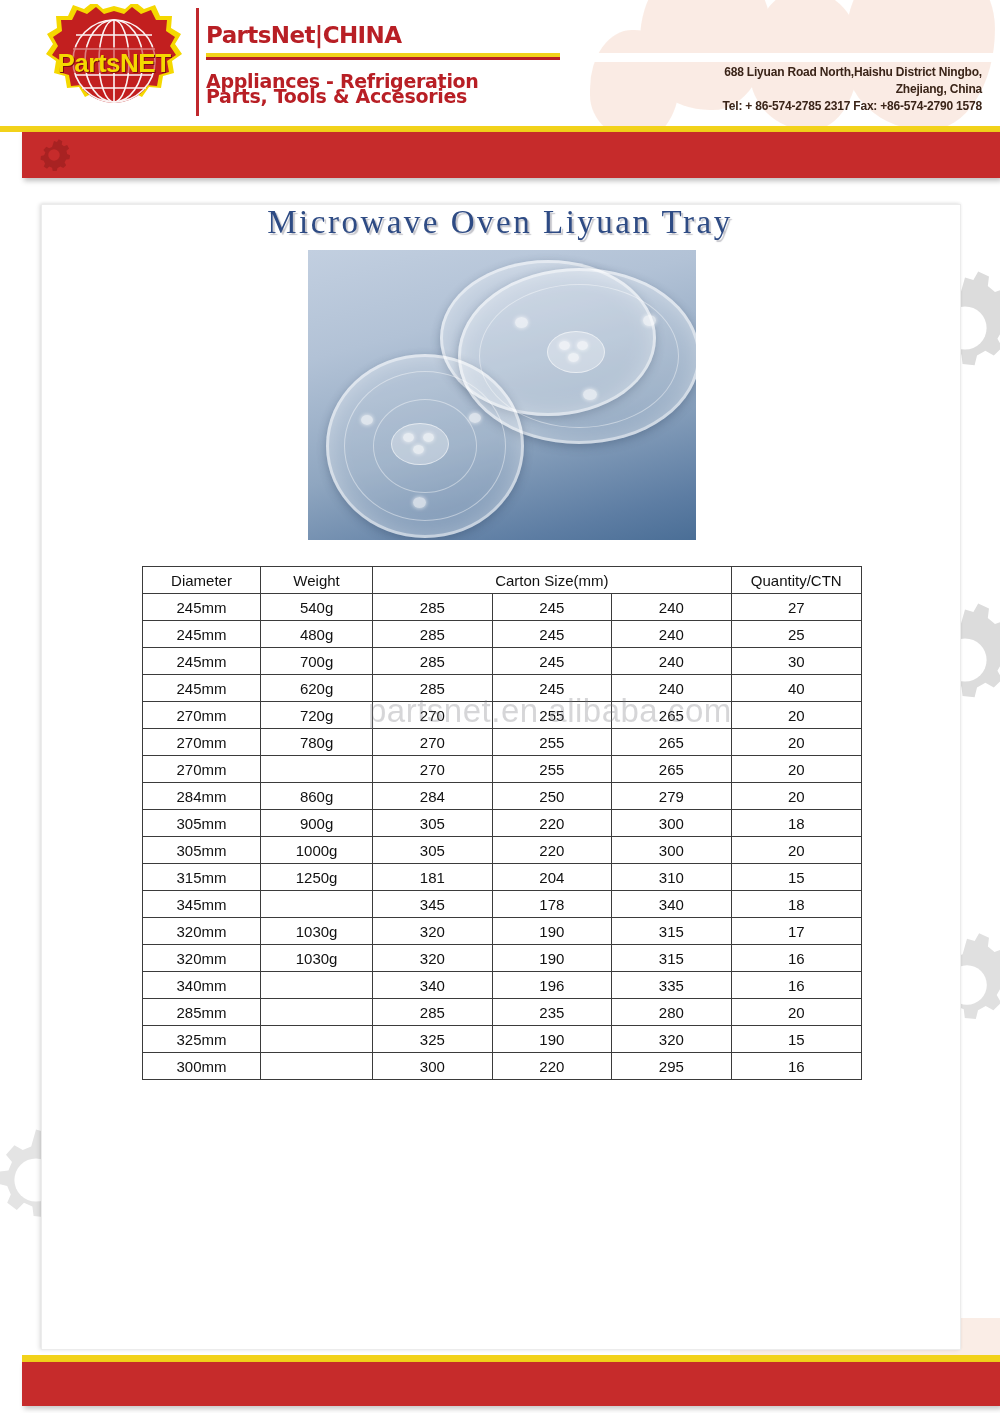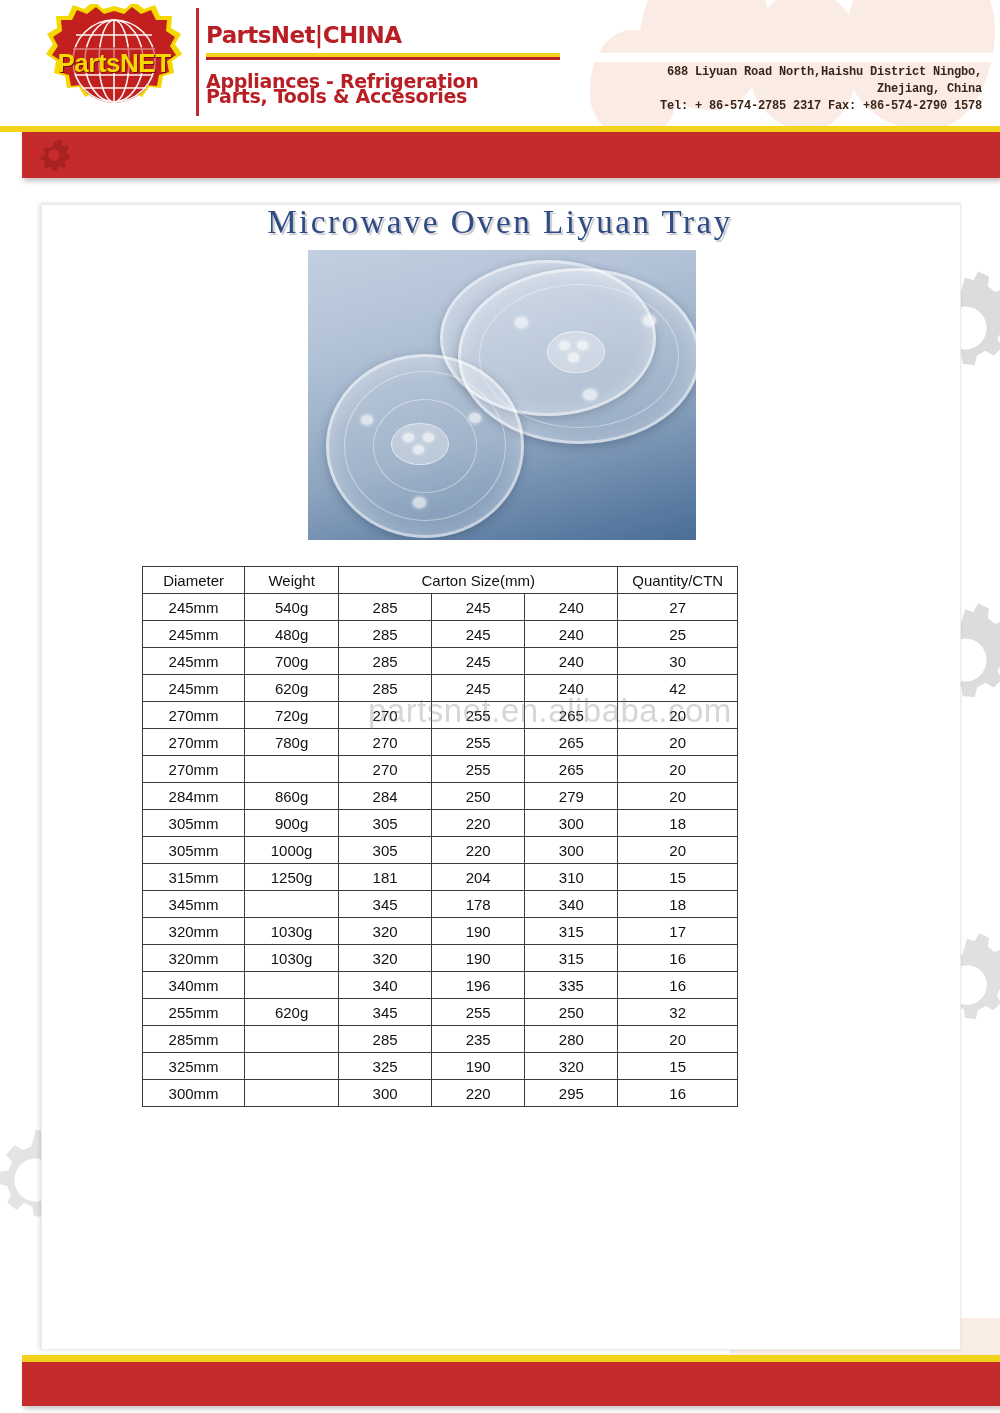--- a/index.html
+++ b/index.html
@@ -110,21 +110,21 @@
     font-size: 21px;
     color: #b81f25;
     letter-spacing: -0.5px;
     white-space: nowrap;
     margin-top: 44px;
   }
   .contact-block {
     position: absolute;
     right: 18px; top: 64px;
     text-align: right;
-    font-family: Liberation Mono, monospace;
+    font-family: Liberation Sans, sans-serif;
     font-weight: bold;
     font-size: 12px;
     line-height: 17px;
     color: #3a2418;
     letter-spacing: -0.2px;
     white-space: nowrap;
   }
 
   
   .banner-yellow {
@@ -206,21 +206,21 @@
     position: absolute;
     border-radius: 50%;
     background: rgba(255,255,255,0.60);
     box-shadow: 0 0 4px rgba(255,255,255,0.8);
   }
 
   
   .spec-table {
     position: absolute;
     left: 142px; top: 566px;
-    width: 596px;
+    width: 720px;
     border-collapse: collapse;
     z-index: 8;
     background: transparent;
   }
   .spec-table th, .spec-table td {
     border: 1px solid #3b3b3b;
     font-family: "Liberation Sans", sans-serif;
     font-size: 15px;
     color: #111;
     text-align: center;
@@ -413,21 +413,21 @@
         <td class="col-c2">245</td>
         <td class="col-c3">240</td>
         <td class="col-qty">30</td>
       </tr>
       <tr>
         <td class="col-dia">245mm</td>
         <td class="col-wt">620g</td>
         <td class="col-c1">285</td>
         <td class="col-c2">245</td>
         <td class="col-c3">240</td>
-        <td class="col-qty">42</td>
+        <td class="col-qty">40</td>
       </tr>
       <tr>
         <td class="col-dia">270mm</td>
         <td class="col-wt">720g</td>
         <td class="col-c1">270</td>
         <td class="col-c2">255</td>
         <td class="col-c3">265</td>
         <td class="col-qty">20</td>
       </tr>
       <tr>
@@ -502,28 +502,20 @@
         <td class="col-c3">315</td>
         <td class="col-qty">16</td>
       </tr>
       <tr>
         <td class="col-dia">340mm</td>
         <td class="col-wt"></td>
         <td class="col-c1">340</td>
         <td class="col-c2">196</td>
         <td class="col-c3">335</td>
         <td class="col-qty">16</td>
-      </tr>
-      <tr>
-        <td class="col-dia">255mm</td>
-        <td class="col-wt">620g</td>
-        <td class="col-c1">345</td>
-        <td class="col-c2">255</td>
-        <td class="col-c3">250</td>
-        <td class="col-qty">32</td>
       </tr>
       <tr>
         <td class="col-dia">285mm</td>
         <td class="col-wt"></td>
         <td class="col-c1">285</td>
         <td class="col-c2">235</td>
         <td class="col-c3">280</td>
         <td class="col-qty">20</td>
       </tr>
       <tr>

